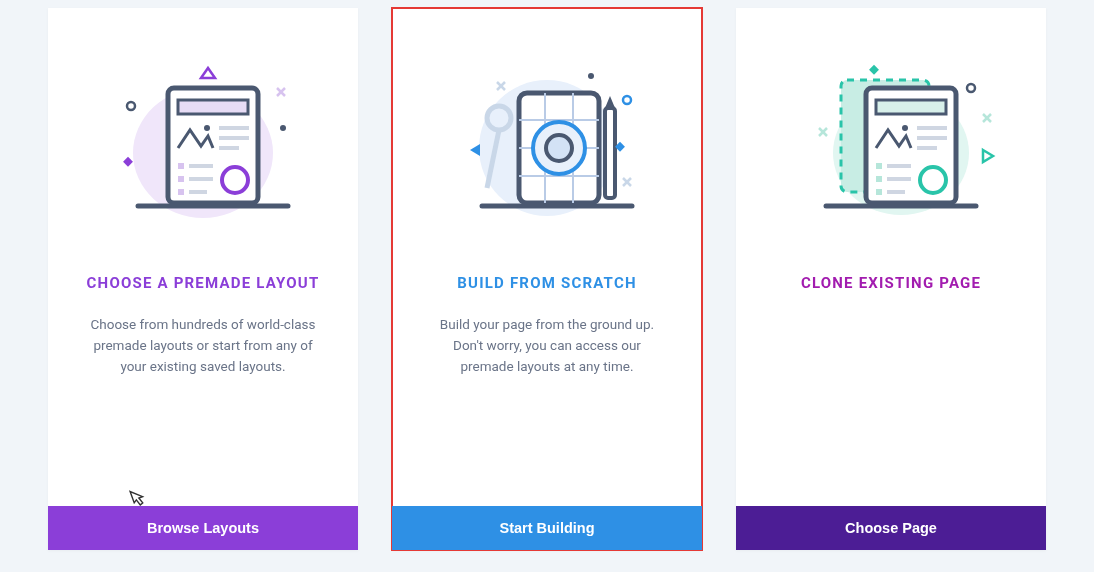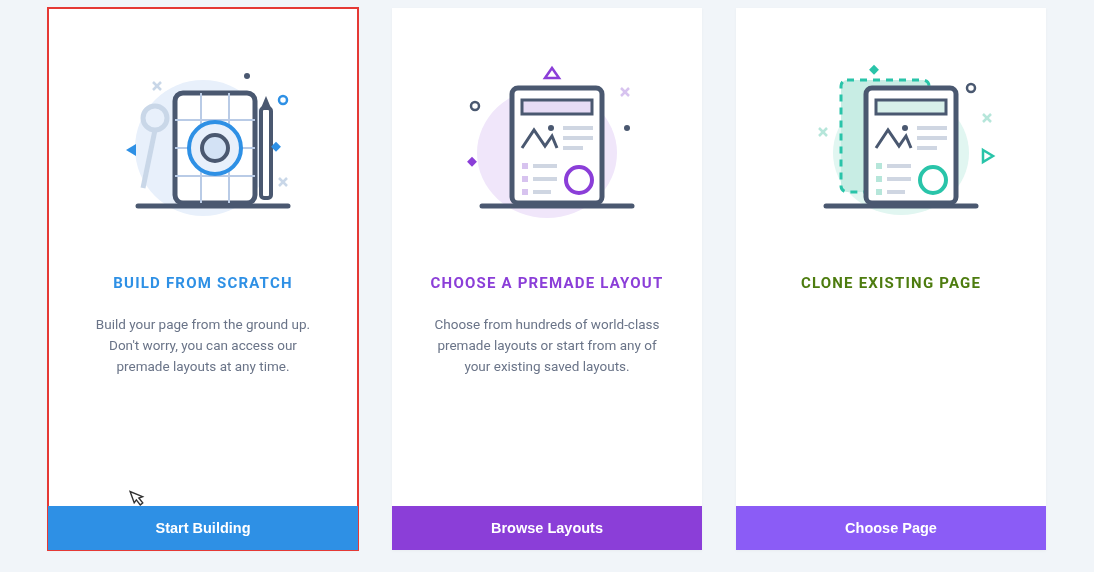--- a/index.html
+++ b/index.html
@@ -42,21 +42,21 @@
   .card-title {
     font-size: 15px;
     font-weight: 700;
     letter-spacing: 1.2px;
     text-transform: uppercase;
     margin-top: 36px;
     text-align: center;
   }
   .card-title.blue   { color: #2e90e5; }
   .card-title.purple { color: #8b3ed8; }
-  .card-title.teal   { color: #4d7c0f; }
+  .card-title.teal   { color: #a21caf; }
   .card-desc {
     color: #6a7488;
     font-size: 13.5px;
     line-height: 1.55;
     text-align: center;
     margin-top: 22px;
     padding: 0 34px;
   }
   .card-button {
     position: absolute;
@@ -68,37 +68,79 @@
     font-size: 14.5px;
     font-weight: 600;
     display: flex;
     align-items: center;
     justify-content: center;
     border: none;
     cursor: pointer;
   }
   .card-button.blue   { background: #2e90e5; }
   .card-button.purple { background: #8b3ed8; }
-  .card-button.teal   { background: #8b5cf6; }
+  .card-button.teal   { background: #4c1d95; }
   .cursor {
     position: absolute;
     left: 127px;
     top: 488px;
     font-size: 18px;
     color: #333;
     pointer-events: none;
     transform: rotate(-20deg);
   }
   svg { display: block; }
 </style>
 </head>
 <body>
 
 <div class="container">
 
+  <div class="card">
+    <div class="illustration">
+      <svg width="240" height="170" viewBox="0 0 240 170">
+        <ellipse cx="120" cy="95" rx="70" ry="65" fill="#f0e6fa"></ellipse>
+
+        <rect x="85" y="30" width="90" height="115" rx="6" fill="#fff" stroke="#4a5870" stroke-width="5"></rect>
+        <rect x="95" y="42" width="70" height="14" fill="#e7dcf5" stroke="#4a5870" stroke-width="3"></rect>
+
+        <rect x="95" y="65" width="34" height="26" fill="none"></rect>
+        <polyline points="95,90 107,72 118,88 125,78 130,90" fill="none" stroke="#4a5870" stroke-width="3"></polyline>
+        <circle cx="124" cy="70" r="3" fill="#4a5870"></circle>
+
+        <line x1="136" y1="70" x2="166" y2="70" stroke="#cfd6e2" stroke-width="4"></line>
+        <line x1="136" y1="80" x2="166" y2="80" stroke="#cfd6e2" stroke-width="4"></line>
+        <line x1="136" y1="90" x2="156" y2="90" stroke="#cfd6e2" stroke-width="4"></line>
+
+        <rect x="95" y="105" width="6" height="6" fill="#d7c3ef"></rect>
+        <line x1="106" y1="108" x2="130" y2="108" stroke="#cfd6e2" stroke-width="4"></line>
+        <rect x="95" y="118" width="6" height="6" fill="#d7c3ef"></rect>
+        <line x1="106" y1="121" x2="130" y2="121" stroke="#cfd6e2" stroke-width="4"></line>
+        <rect x="95" y="131" width="6" height="6" fill="#d7c3ef"></rect>
+        <line x1="106" y1="134" x2="124" y2="134" stroke="#cfd6e2" stroke-width="4"></line>
+
+        <circle cx="152" cy="122" r="13" fill="none" stroke="#8b3ed8" stroke-width="4"></circle>
+
+        <line x1="55" y1="148" x2="205" y2="148" stroke="#4a5870" stroke-width="5" stroke-linecap="round"></line>
+
+        <polygon points="125,10 132,20 118,20" fill="none" stroke="#8b3ed8" stroke-width="2.5"></polygon>
+        <circle cx="48" cy="48" r="4" fill="none" stroke="#4a5870" stroke-width="2.5"></circle>
+        <circle cx="200" cy="70" r="3" fill="#4a5870"></circle>
+        <rect x="42" y="100" width="7" height="7" transform="rotate(45 45 103)" fill="#8b3ed8"></rect>
+        <g stroke="#d7c3ef" stroke-width="2.5">
+          <line x1="194" y1="30" x2="202" y2="38"></line>
+            <line x1="202" y1="30" x2="194" y2="38"></line>
+        </g>
+      </svg>
+    </div>
+    <h3 class="card-title purple">CHOOSE A PREMADE LAYOUT</h3>
+    <p class="card-desc">Choose from hundreds of world-class premade layouts or start from any of your existing saved layouts.</p>
+    <button class="card-button purple">Browse Layouts</button>
+  </div>
+
   <div class="card highlighted">
     <div class="illustration">
       <svg width="240" height="170" viewBox="0 0 240 170">
         <ellipse cx="120" cy="90" rx="68" ry="68" fill="#e8f0fb"></ellipse>
 
         <g stroke="#c9d7e8" stroke-width="5" fill="none">
           <circle cx="72" cy="60" r="12"></circle>
           <line x1="72" y1="72" x2="60" y2="130"></line>
         </g>
 
@@ -126,62 +168,20 @@
             <line x1="78" y1="24" x2="70" y2="32"></line>
           <line x1="196" y1="120" x2="204" y2="128"></line>
             <line x1="204" y1="120" x2="196" y2="128"></line>
         </g>
         <rect x="190" y="85" width="7" height="7" transform="rotate(45 193 88)" fill="#2e90e5"></rect>
       </svg>
     </div>
     <h3 class="card-title blue">BUILD FROM SCRATCH</h3>
     <p class="card-desc">Build your page from the ground up. Don't worry, you can access our premade layouts at any time.</p>
     <button class="card-button blue">Start Building</button>
-  </div>
-
-  <div class="card">
-    <div class="illustration">
-      <svg width="240" height="170" viewBox="0 0 240 170">
-        <ellipse cx="120" cy="95" rx="70" ry="65" fill="#f0e6fa"></ellipse>
-
-        <rect x="85" y="30" width="90" height="115" rx="6" fill="#fff" stroke="#4a5870" stroke-width="5"></rect>
-        <rect x="95" y="42" width="70" height="14" fill="#e7dcf5" stroke="#4a5870" stroke-width="3"></rect>
-
-        <rect x="95" y="65" width="34" height="26" fill="none"></rect>
-        <polyline points="95,90 107,72 118,88 125,78 130,90" fill="none" stroke="#4a5870" stroke-width="3"></polyline>
-        <circle cx="124" cy="70" r="3" fill="#4a5870"></circle>
-
-        <line x1="136" y1="70" x2="166" y2="70" stroke="#cfd6e2" stroke-width="4"></line>
-        <line x1="136" y1="80" x2="166" y2="80" stroke="#cfd6e2" stroke-width="4"></line>
-        <line x1="136" y1="90" x2="156" y2="90" stroke="#cfd6e2" stroke-width="4"></line>
-
-        <rect x="95" y="105" width="6" height="6" fill="#d7c3ef"></rect>
-        <line x1="106" y1="108" x2="130" y2="108" stroke="#cfd6e2" stroke-width="4"></line>
-        <rect x="95" y="118" width="6" height="6" fill="#d7c3ef"></rect>
-        <line x1="106" y1="121" x2="130" y2="121" stroke="#cfd6e2" stroke-width="4"></line>
-        <rect x="95" y="131" width="6" height="6" fill="#d7c3ef"></rect>
-        <line x1="106" y1="134" x2="124" y2="134" stroke="#cfd6e2" stroke-width="4"></line>
-
-        <circle cx="152" cy="122" r="13" fill="none" stroke="#8b3ed8" stroke-width="4"></circle>
-
-        <line x1="55" y1="148" x2="205" y2="148" stroke="#4a5870" stroke-width="5" stroke-linecap="round"></line>
-
-        <polygon points="125,10 132,20 118,20" fill="none" stroke="#8b3ed8" stroke-width="2.5"></polygon>
-        <circle cx="48" cy="48" r="4" fill="none" stroke="#4a5870" stroke-width="2.5"></circle>
-        <circle cx="200" cy="70" r="3" fill="#4a5870"></circle>
-        <rect x="42" y="100" width="7" height="7" transform="rotate(45 45 103)" fill="#8b3ed8"></rect>
-        <g stroke="#d7c3ef" stroke-width="2.5">
-          <line x1="194" y1="30" x2="202" y2="38"></line>
-            <line x1="202" y1="30" x2="194" y2="38"></line>
-        </g>
-      </svg>
-    </div>
-    <h3 class="card-title purple">CHOOSE A PREMADE LAYOUT</h3>
-    <p class="card-desc">Choose from hundreds of world-class premade layouts or start from any of your existing saved layouts.</p>
-    <button class="card-button purple">Browse Layouts</button>
   </div>
 
   <div class="card">
     <div class="illustration">
       <svg width="240" height="170" viewBox="0 0 240 170">
         <ellipse cx="130" cy="95" rx="68" ry="62" fill="#e1f6f1"></ellipse>
 
         <rect x="70" y="22" width="88" height="112" rx="6" fill="#c8ede4" stroke="#29c4a9" stroke-width="3" stroke-dasharray="7 6"></rect>
 
         <rect x="95" y="30" width="90" height="115" rx="6" fill="#fff" stroke="#4a5870" stroke-width="5"></rect>

